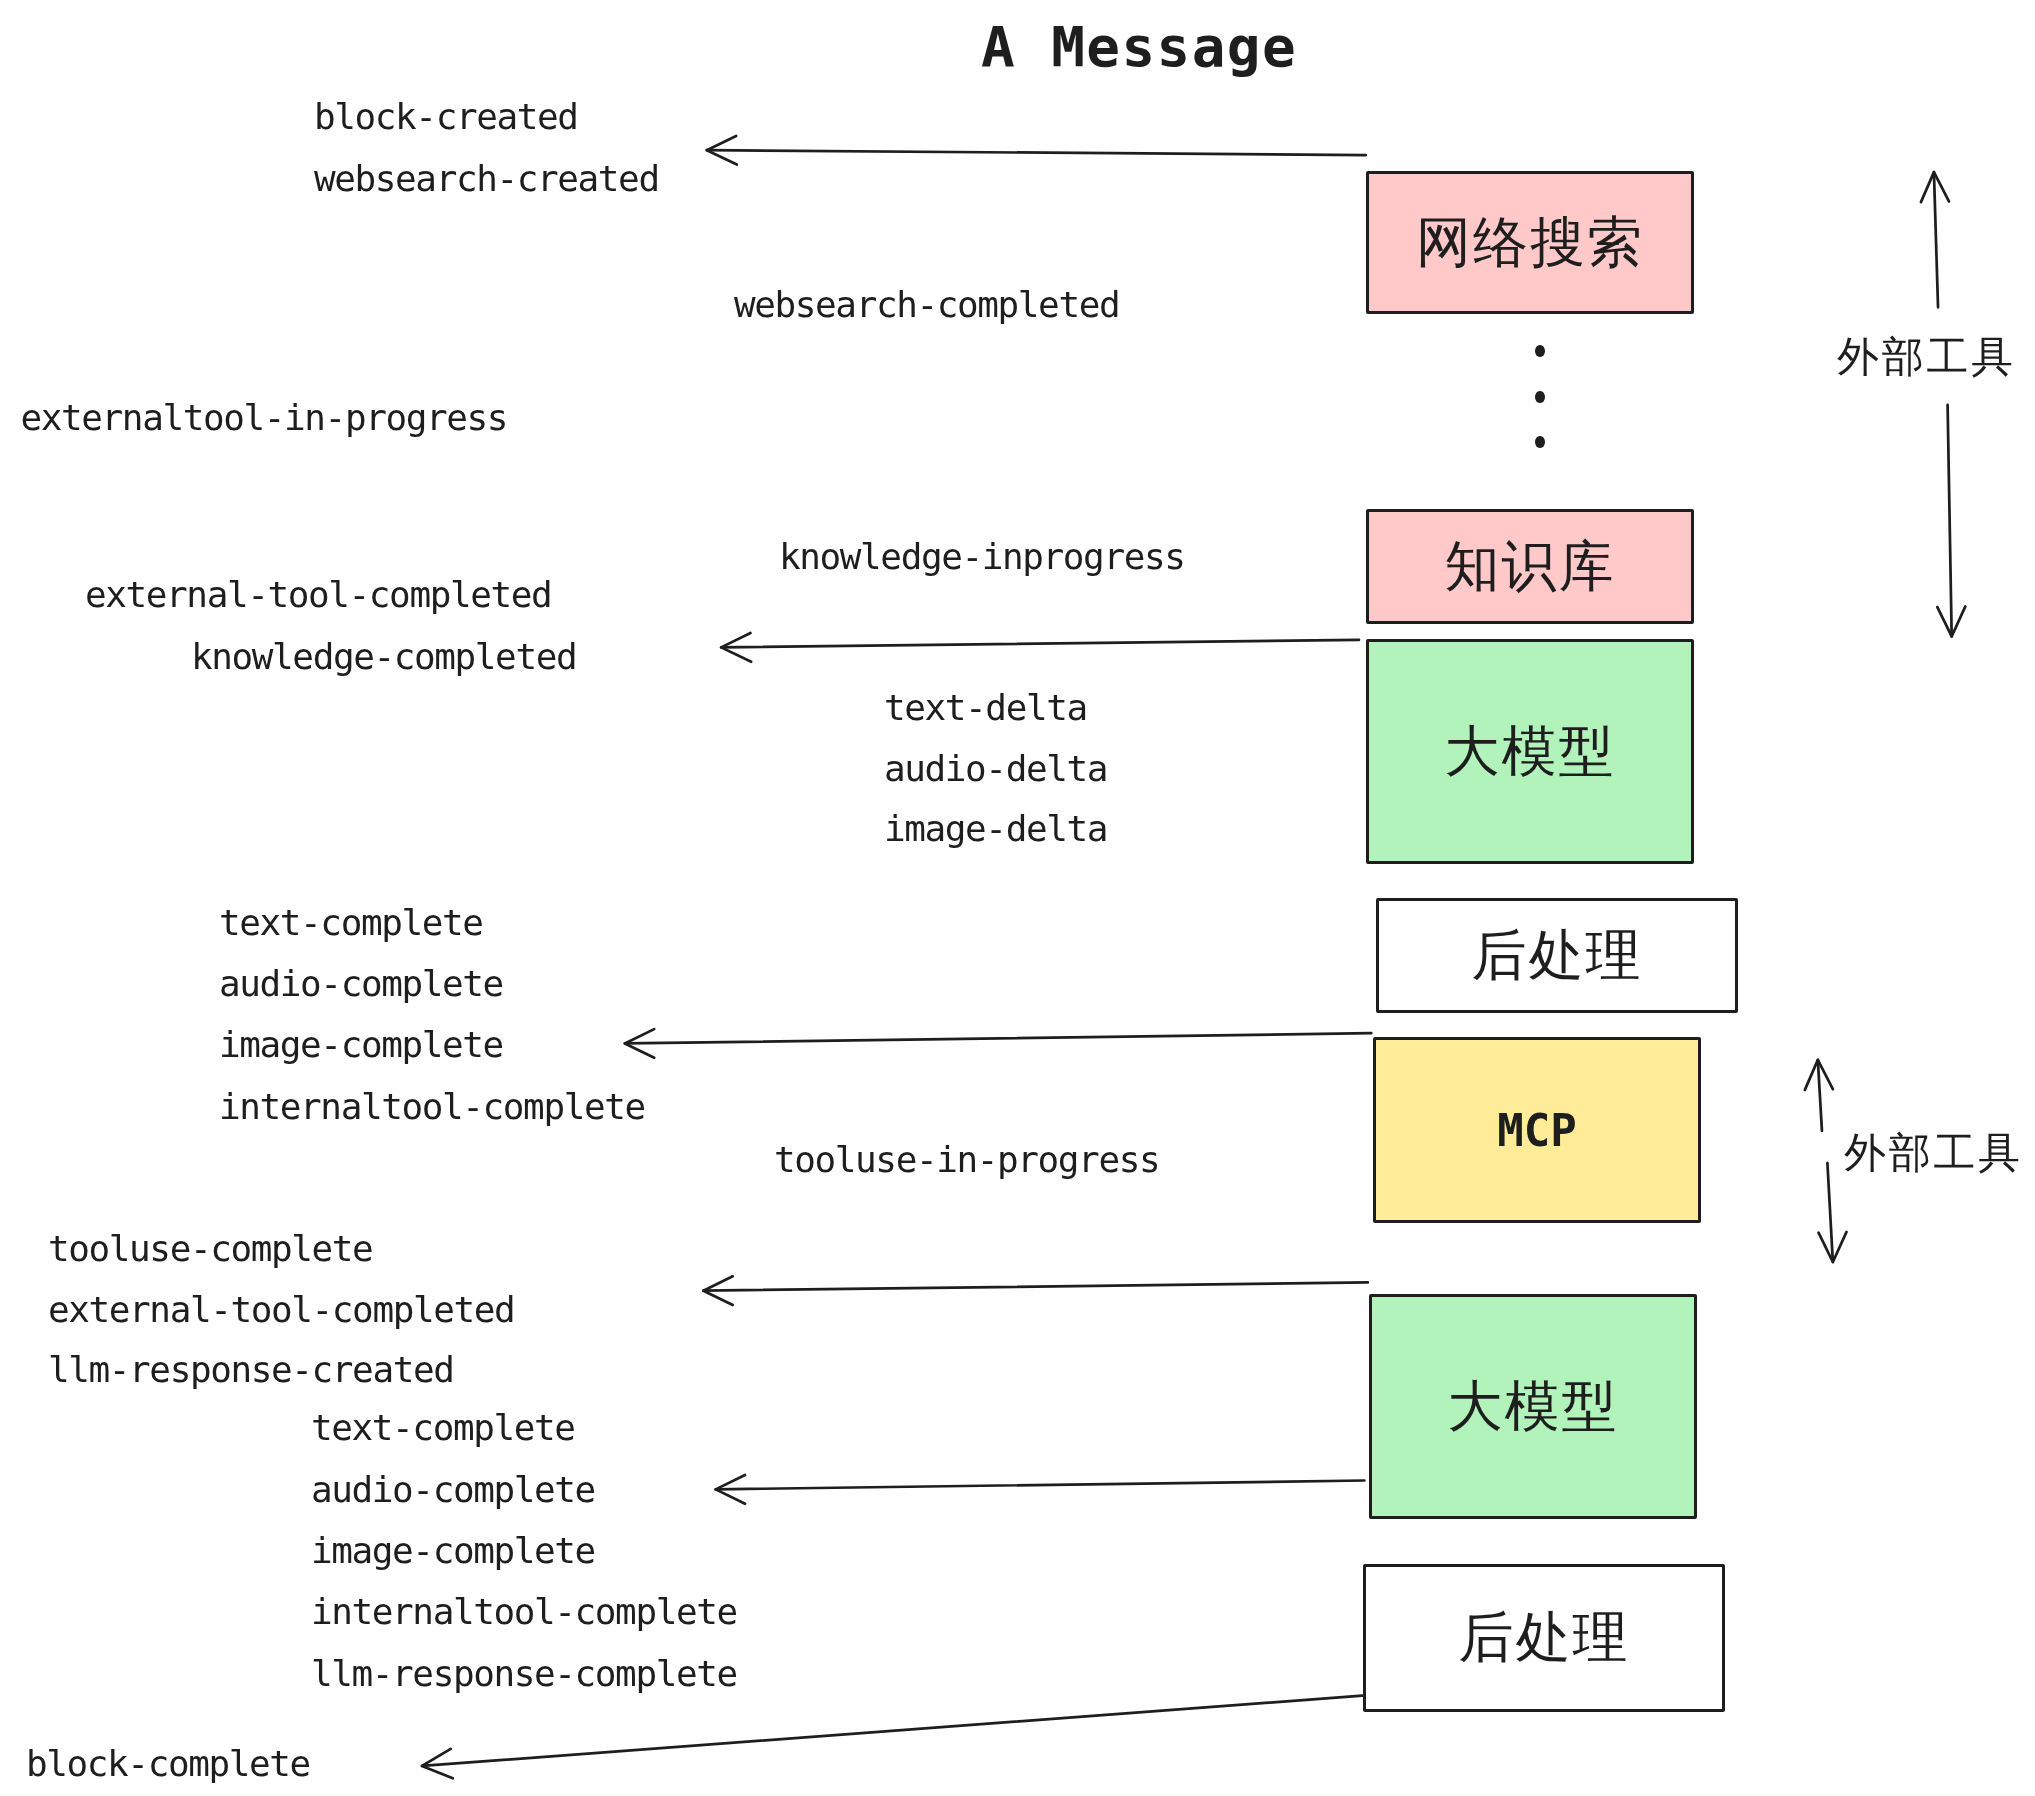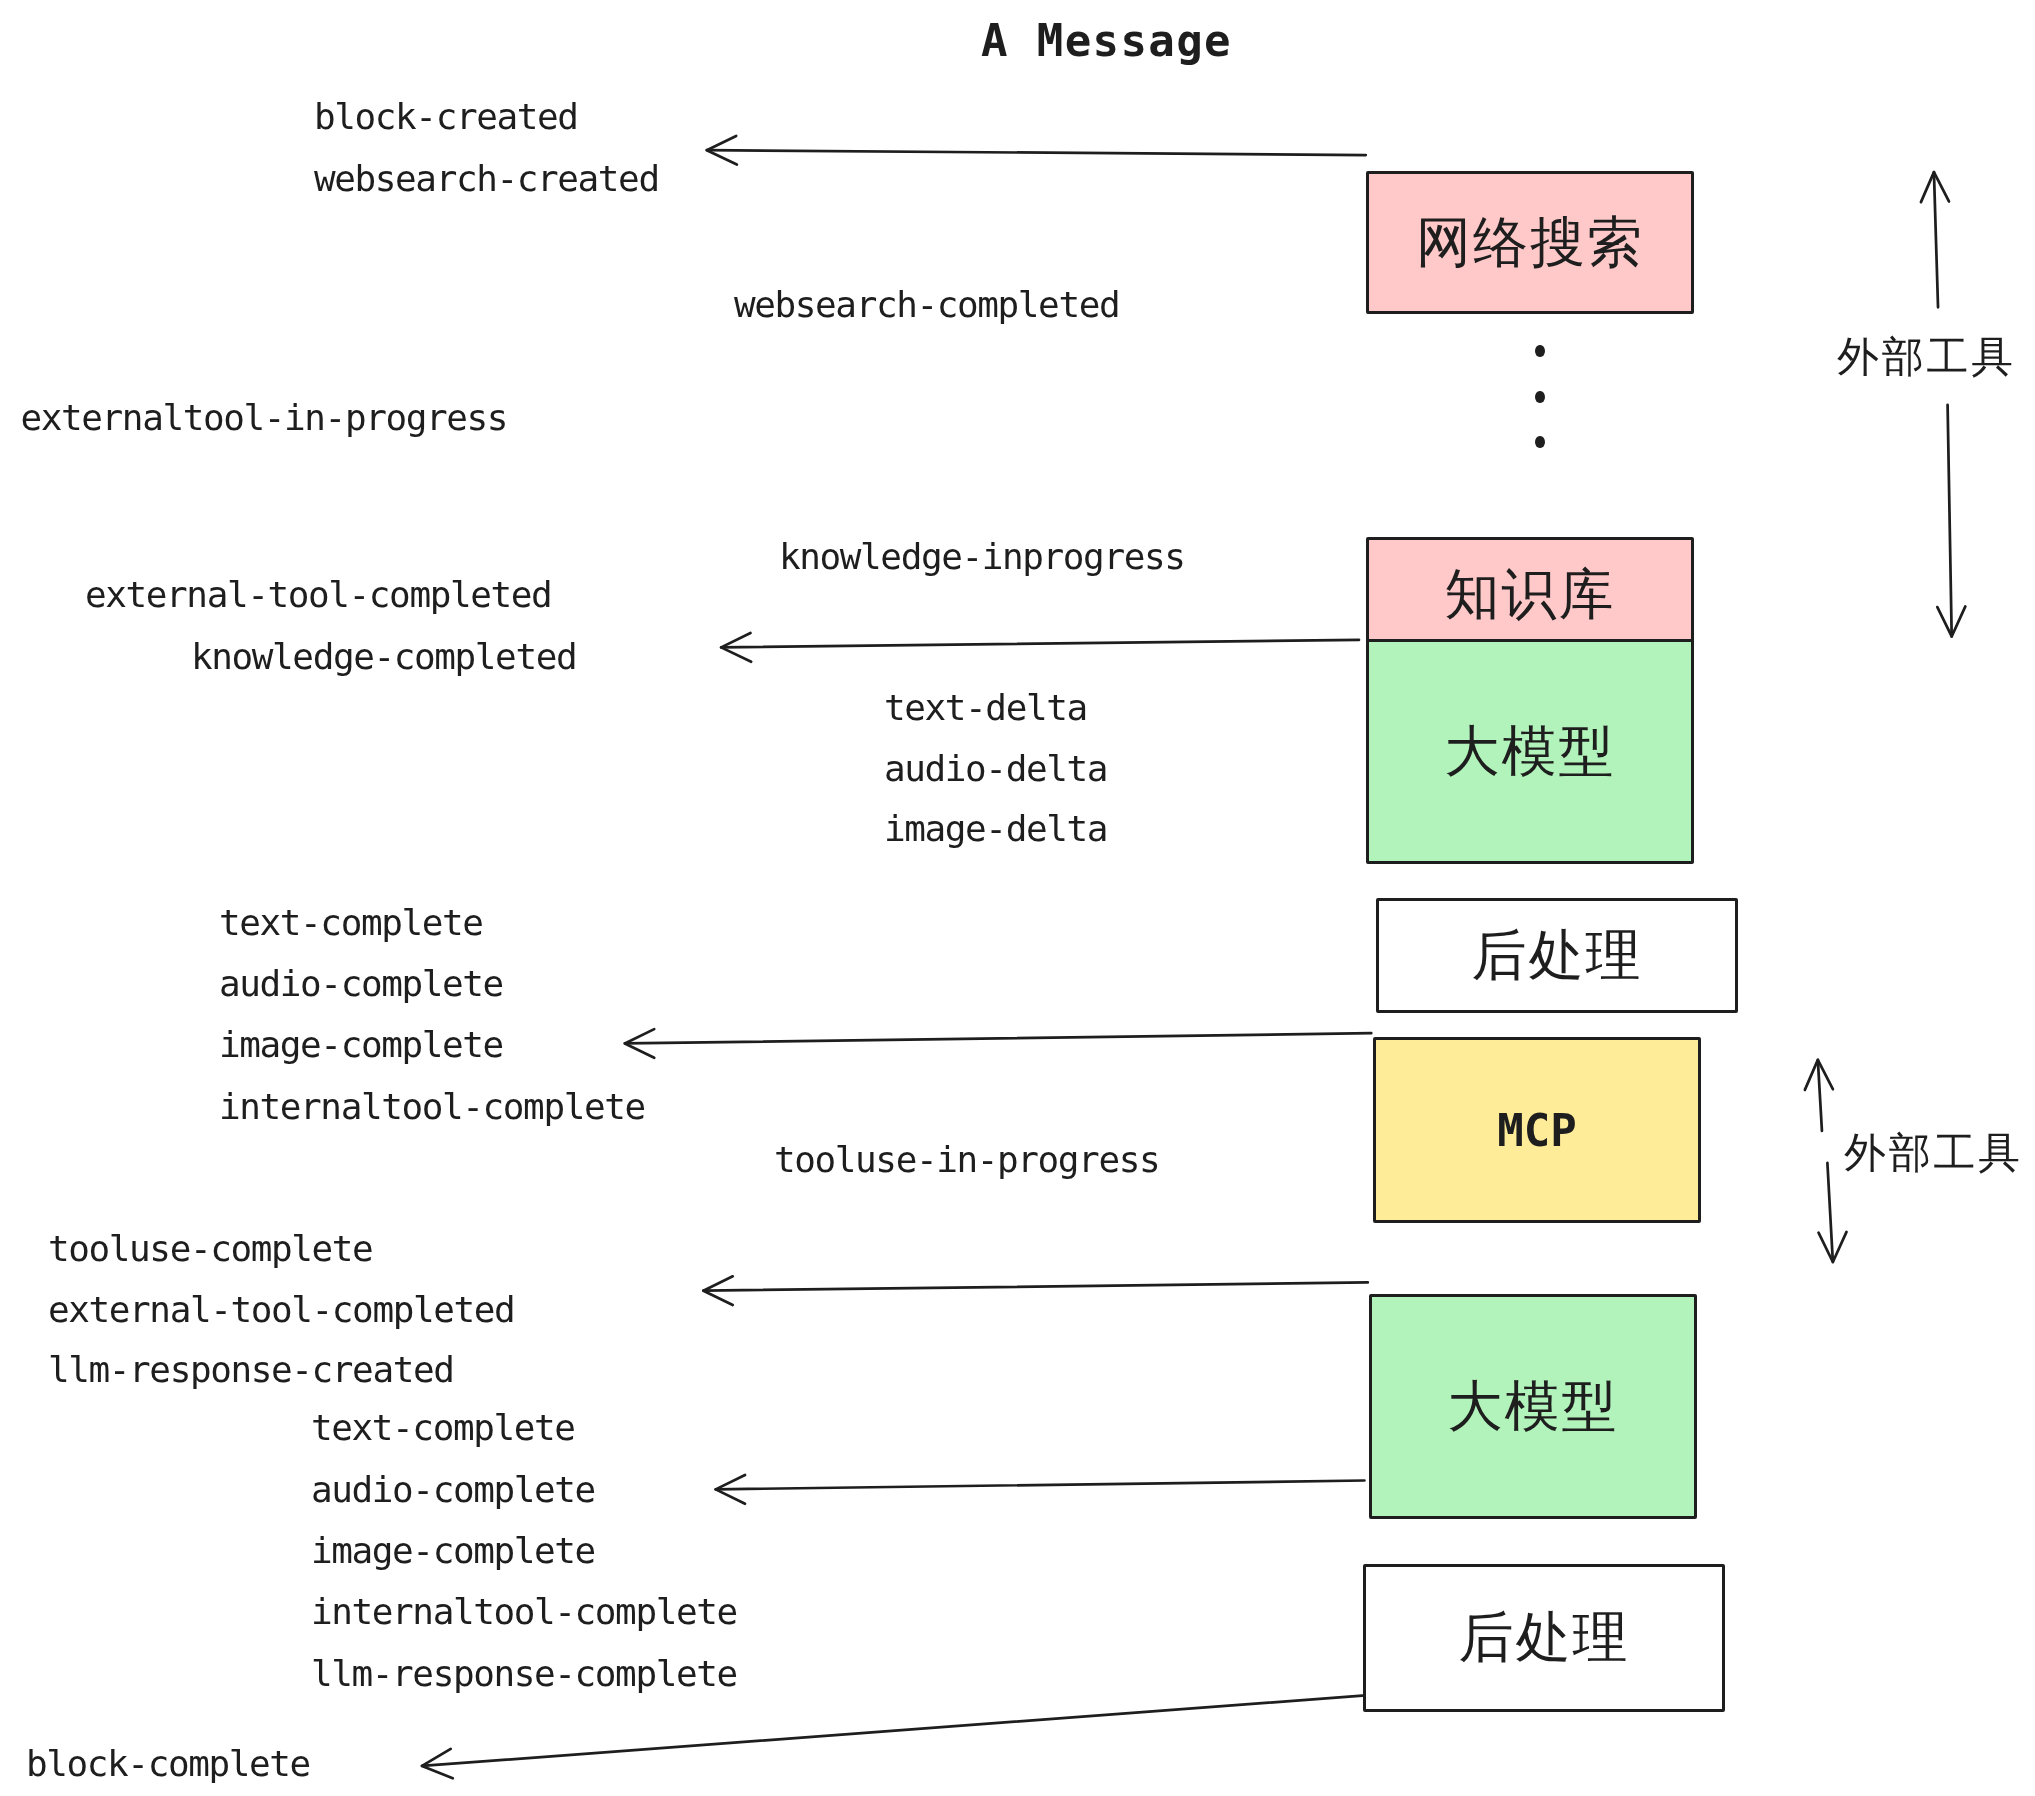--- a/index.html
+++ b/index.html
@@ -1,21 +1,21 @@
 <!DOCTYPE html>
 <html style="font-size:11px"><head>
 <meta charset="utf-8">
 <style>
   html,body{margin:0;padding:0;background:#ffffff;}
   .canvas{
     position:relative;width:2035px;height:1796px;background:#ffffff;
     font-family:"DejaVu Sans Mono","Liberation Mono",monospace;color:#1e1e1e;overflow:hidden;
   }
   .title{
-    position:absolute;left:981px;top:19px;font-size:44px;font-weight:700;
+    position:absolute;left:981px;top:19px;font-size:56px;font-weight:700;
     line-height:1;white-space:nowrap;letter-spacing:1.4px;
   }
   .evt{
     position:absolute;font-size:36px;font-weight:400;line-height:1;
     white-space:nowrap;letter-spacing:-1.4px;
   }
   .box{
     position:absolute;border:3.4px solid #1e1e1e;border-radius:2px;
     display:flex;align-items:center;justify-content:center;
     font-family:"DejaVu Sans","Liberation Sans",sans-serif;
@@ -104,21 +104,21 @@
   <div class="evt" style="left:48px;top:1292px">external-tool-completed</div>
   <div class="evt" style="left:48px;top:1352px">llm-response-created</div>
   <div class="evt" style="left:311px;top:1410px">text-complete</div>
   <div class="evt" style="left:311px;top:1472px">audio-complete</div>
   <div class="evt" style="left:311px;top:1533px">image-complete</div>
   <div class="evt" style="left:311px;top:1594px">internaltool-complete</div>
   <div class="evt" style="left:311px;top:1656px">llm-response-complete</div>
   <div class="evt" style="left:26px;top:1746px">block-complete</div>
 
   <div class="box" style="left: 1366px; top: 171px; width: 328px; height: 143px; background-color: rgb(255, 201, 201);">网络搜索</div>
-  <div class="box" style="left: 1366px; top: 509px; width: 328px; height: 115px; background-color: rgb(255, 201, 201); margin-top: 28px;">知识库</div>
+  <div class="box" style="left: 1366px; top: 509px; width: 328px; height: 115px; background-color: rgb(255, 201, 201);">知识库</div>
   <div class="box" style="left: 1366px; top: 639px; width: 328px; height: 225px; background-color: rgb(178, 242, 187);">大模型</div>
   <div class="box" style="left: 1376px; top: 898px; width: 362px; height: 115px; background-color: rgb(255, 255, 255);">后处理</div>
   <div class="box mono" style="left: 1373px; top: 1037px; width: 328px; height: 186px; background-color: rgb(255, 236, 153);">MCP</div>
   <div class="box" style="left: 1369px; top: 1294px; width: 328px; height: 225px; background-color: rgb(178, 242, 187);">大模型</div>
   <div class="box" style="left: 1363px; top: 1564px; width: 362px; height: 148px; background-color: rgb(255, 255, 255);">后处理</div>
 
   <div>
     <div class="dot" style="left:1535px;top:345px"></div>
     <div class="dot" style="left:1535px;top:391px"></div>
     <div class="dot" style="left:1535px;top:436px"></div>

